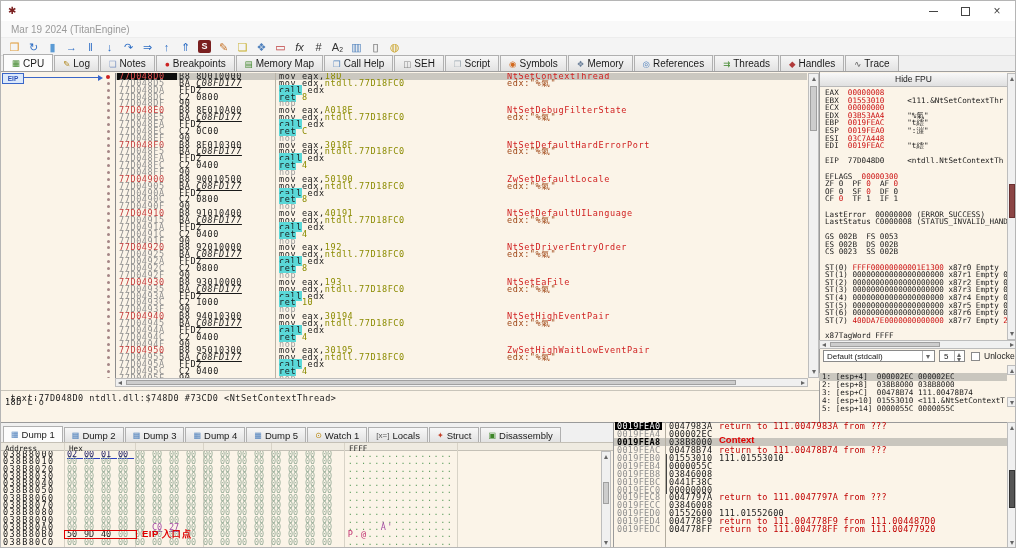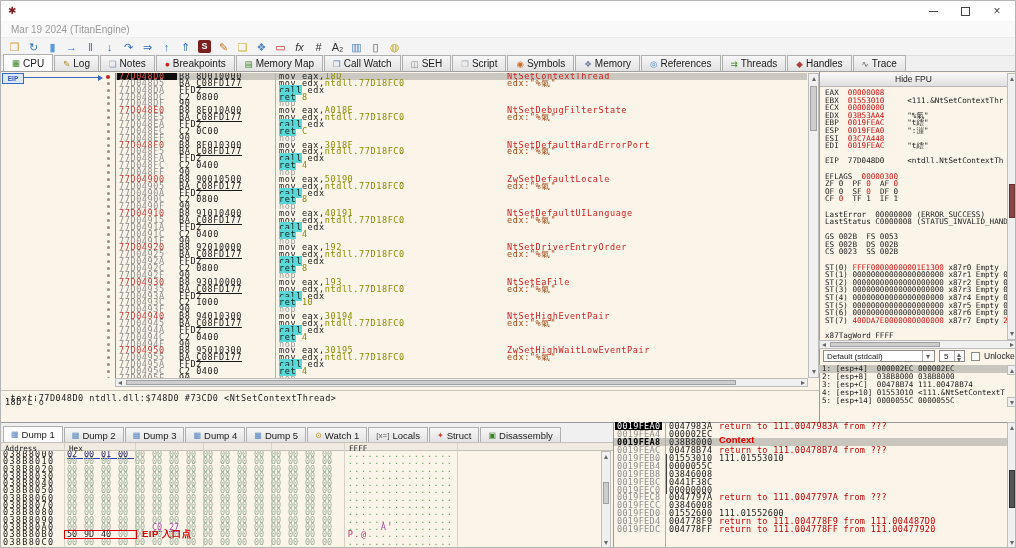--- a/index.html
+++ b/index.html
@@ -36,21 +36,21 @@
   
   #disasm-rows{position:absolute;left:0;top:72px;width:806px;height:305px;overflow:hidden;}
   .dr{position:relative;height:6.86px;line-height:6.9px;font-size:8.5px;letter-spacing:0.6px;}
   .dr .rowbg{position:absolute;left:114px;width:692px;top:0;bottom:0;background:#cbc8c0;}
   .dot{position:absolute;left:106px;top:2px;width:3px;height:3px;border-radius:50%;background:#a58585;}
   .dot.dotr{background:#cc2020;left:105px;width:4px;height:4px;top:1.5px;}
   .da{position:absolute;left:118px;color:#8e8e8e;}
   .da.fn{color:#c23b3b;}
   .da.cip{left:116px;width:58px;background:#0d0d0d;color:#e85050;padding-left:2px;}
   .db{position:absolute;left:178px;color:#1a1a1a;}
-  .db .u{text-decoration:underline;}
+  .db .u{text-decoration:underline;font-style:italic;}
   .di{position:absolute;left:278px;color:#1a1a1a;}
   .di .num{color:#8b8b00;}
   .di .cy{background:#5ad8d8;}
   .di .gray{color:#9a9a9a;}
   .dc{position:absolute;left:506px;white-space:nowrap;}
   .dc.cfn{color:#d02020;}
   .dc.cedx{color:#a04818;}
   .vline{position:absolute;width:1px;background:#b9b3a6;}
   .eip-box{position:absolute;left:1px;top:72px;width:20px;height:9px;border:1px solid #3a66c8;background:#dce9fb;color:#2b50b8;
            font-size:6.5px;font-weight:bold;text-align:center;line-height:9px;}
@@ -82,21 +82,21 @@
   .rl{height:7.6px;line-height:7.7px;font-size:7.6px;white-space:pre;font-family:"DejaVu Sans Mono",monospace;}
   .rl .k{color:#1a1a1a;} .rl .r{color:#cc1111;}
   .combo{position:absolute;left:822px;top:349px;width:112px;height:12px;background:#fff;border:1px solid #8a8a8a;box-sizing:border-box;}
   .combo .cv{position:absolute;left:3px;top:1px;font-size:8px;color:#1a1a1a;white-space:nowrap;}
   .combo .ca{position:absolute;right:0;top:0;width:11px;height:100%;border-left:1px solid #b0b0b0;}
   .spin{position:absolute;left:938px;top:349px;width:26px;height:12px;background:#fff;border:1px solid #8a8a8a;box-sizing:border-box;}
   .spin .sv{position:absolute;left:4px;top:1px;font-size:8px;color:#1a1a1a;}
   .spin .sa{position:absolute;right:0;top:0;width:9px;height:100%;border-left:1px solid #b0b0b0;}
   .chk{position:absolute;left:970px;top:350.5px;width:9px;height:9px;background:#fff;border:1px solid #8a8a8a;box-sizing:border-box;}
   .chk-label{position:absolute;left:983px;top:350px;font-size:8.5px;color:#1a1a1a;}
-  #arg-rows{position:absolute;left:818px;top:364px;width:188px;height:42px;overflow:hidden;}
+  #arg-rows{position:absolute;left:818px;top:372px;width:188px;height:42px;overflow:hidden;}
   .ar{height:8px;line-height:8.2px;font-size:7.6px;white-space:pre;color:#1a1a1a;font-family:"DejaVu Sans Mono",monospace;padding-left:3px;}
   .ar.sel{background:#c9c6be;}
 
   
   .bot-border{position:absolute;left:0;top:421px;width:1016px;height:1px;background:#9a9a9a;}
   .dumpbar{position:absolute;left:0;top:422px;width:612px;height:19px;background:#f0f0f0;display:flex;align-items:flex-end;padding-left:2px;box-sizing:border-box;}
   .btab{display:flex;align-items:center;gap:3px;font-size:9.5px;color:#1a1a1a;padding:1px 7px;height:12px;
         border:1px solid #b0b0b0;border-bottom:none;background:linear-gradient(#f7f7f7,#e2e2e2);margin-right:1px;white-space:nowrap;}
   .btab.active{background:#fcfcfc;height:13px;}
   .btab .ticon{font-size:8px;}
@@ -197,21 +197,21 @@
       <div class="tab">
         <span class="ticon" style="color: rgb(204, 34, 34);">●</span>
         <span>Breakpoints</span>
       </div>
       <div class="tab">
         <span class="ticon" style="color: rgb(60, 133, 39);">▤</span>
         <span>Memory Map</span>
       </div>
       <div class="tab">
         <span class="ticon" style="color: rgb(79, 129, 189);">❒</span>
-        <span>Call Watch</span>
+        <span>Call Help</span>
       </div>
       <div class="tab">
         <span class="ticon" style="color: rgb(136, 136, 136);">◫</span>
         <span>SEH</span>
       </div>
       <div class="tab">
         <span class="ticon" style="color: rgb(154, 167, 176);">❐</span>
         <span>Script</span>
       </div>
       <div class="tab">

